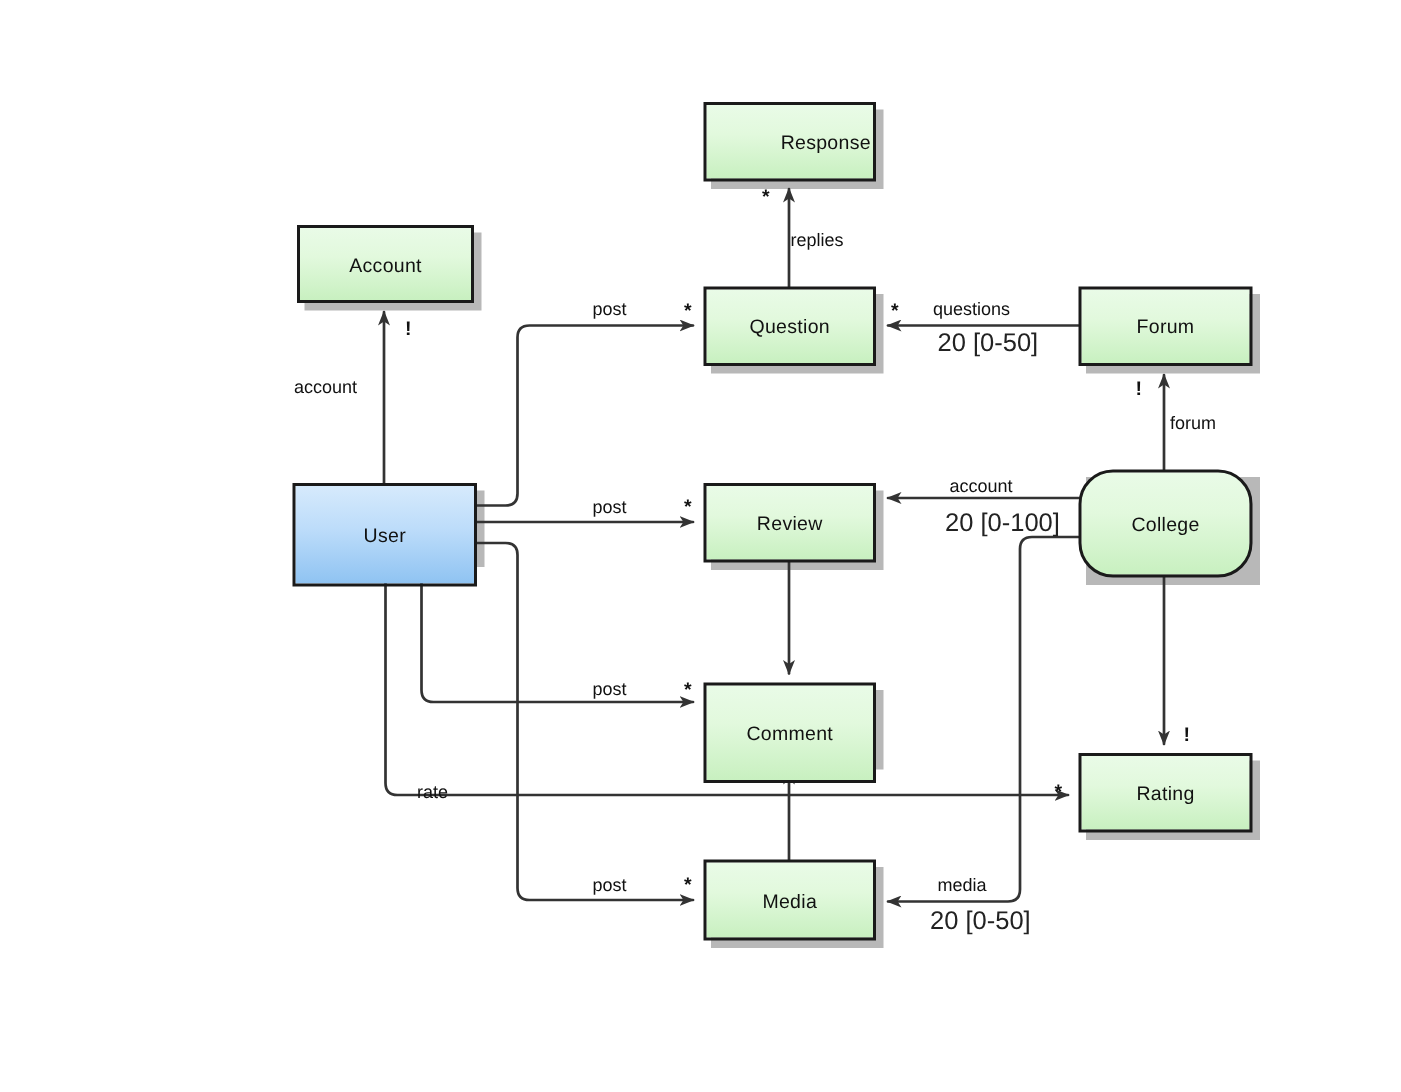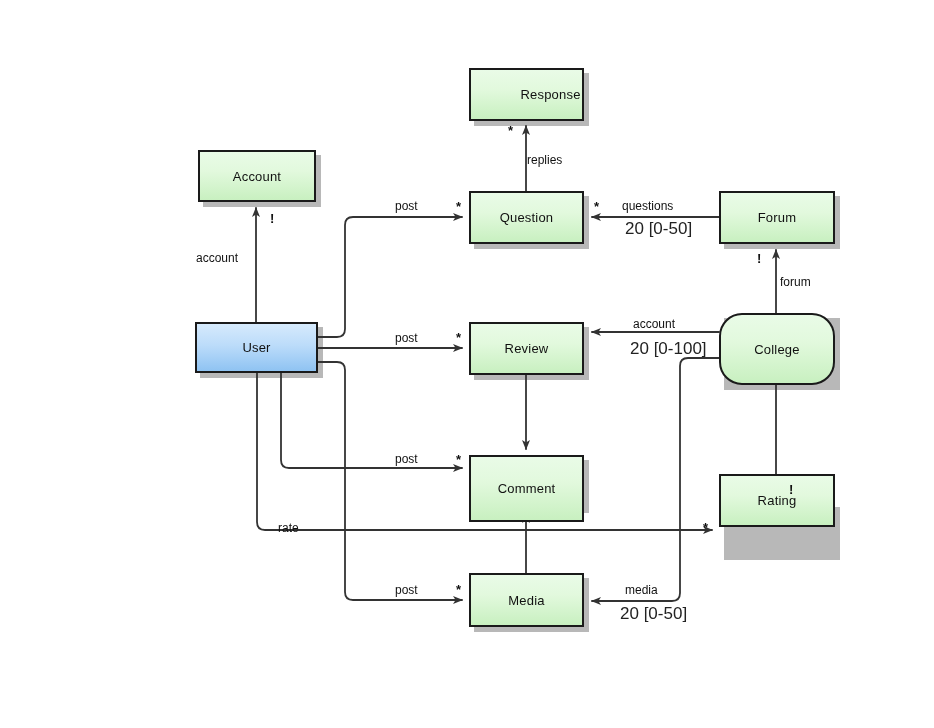--- a/index.html
+++ b/index.html
@@ -83,33 +83,33 @@
   </div>
   <div class="node green" style="left:198px;top:150px;width:118px;height:52px;z-index:2;">
     <span class="lbl">Account</span>
   </div>
   <div class="node green" style="left:469px;top:191px;width:115px;height:53px;z-index:2;">
     <span class="lbl">Question</span>
   </div>
   <div class="node green" style="left:719px;top:191px;width:116px;height:53px;z-index:2;">
     <span class="lbl">Forum</span>
   </div>
-  <div class="node blue" style="left:195px;top:322px;width:123px;height:51px;z-index:2;">
+  <div class="node blue" style="left:195px;top:322px;width:123px;height:69px;z-index:2;">
     <span class="lbl">User</span>
   </div>
   <div class="node green" style="left:469px;top:322px;width:115px;height:53px;z-index:2;">
     <span class="lbl">Review</span>
   </div>
   <div class="node green" style="left:719px;top:313px;width:116px;height:72px;z-index:2;border-radius:23px;">
     <span class="lbl">College</span>
   </div>
   <div class="node green" style="left:469px;top:455px;width:115px;height:67px;z-index:2;">
     <span class="lbl">Comment</span>
   </div>
-  <div class="node green" style="left:719px;top:474px;width:116px;height:53px;z-index:2;">
+  <div class="node green" style="left:719px;top:502px;width:116px;height:53px;z-index:2;">
     <span class="lbl">Rating</span>
   </div>
   <div class="node green" style="left:469px;top:573px;width:115px;height:54px;z-index:2;">
     <span class="lbl">Media</span>
   </div>
 
   <div class="elabel" style="left:196px;top:251px;">account</div>
   <div class="bang" style="left:270px;top:212px;">!</div>
 
   <div class="elabel" style="left:527px;top:153px;">replies</div>

